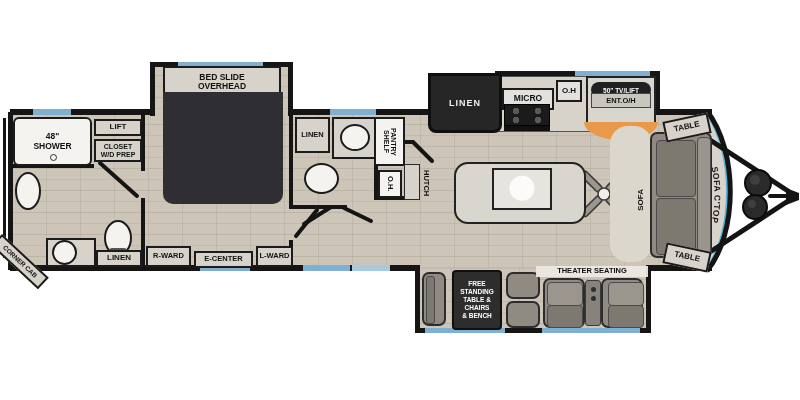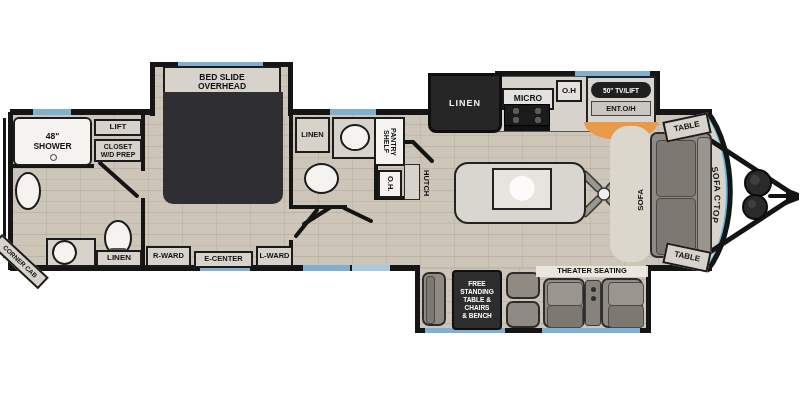--- a/index.html
+++ b/index.html
@@ -191,21 +191,21 @@
   <div class="abs box" style="left:556px;top:80px;width:26px;height:22px;font-size:8px;background:#e3e1dd;">
     <span>O.H</span>
   </div>
   <div class="abs" style="left:504px;top:104px;width:46px;height:22px;background:#1b1b1b;border:1px solid #000;box-sizing:border-box;
        background-image:radial-gradient(circle at 25% 30%, #5a5a5a 3px, transparent 3.5px),radial-gradient(circle at 75% 30%, #5a5a5a 3px, transparent 3.5px),radial-gradient(circle at 25% 75%, #5a5a5a 3px, transparent 3.5px),radial-gradient(circle at 75% 75%, #5a5a5a 3px, transparent 3.5px);"></div>
   <div class="abs" style="left:504px;top:126px;width:46px;height:5px;background:#111;"></div>
   <div class="abs" style="left:586px;top:76px;width:70px;height:48px;background:#d9d6d0;border:2px solid #222;box-sizing:border-box;">
     <div class="abs" style="left:3px;top:4px;width:60px;height:16px;background:#202020;border-radius:8px;display:flex;align-items:center;justify-content:center;">
       <span style="color:#fff;font-weight:bold;font-size:6.5px;">50" TV/LIFT</span>
     </div>
-    <div class="abs" style="left:3px;top:23px;width:60px;height:15px;background:#c9c6c0;border:1px solid #444;display:flex;align-items:center;justify-content:center;box-sizing:border-box;">
+    <div class="abs" style="left:3px;top:15px;width:60px;height:15px;background:#c9c6c0;border:1px solid #444;display:flex;align-items:center;justify-content:center;box-sizing:border-box;">
       <span style="font-weight:bold;font-size:7.5px;">ENT.O/H</span>
     </div>
   </div>
   <div class="abs" style="left:584px;top:122px;width:74px;height:18px;background:var(--orange);border-radius:0 0 50% 50% / 0 0 100% 100%;"></div>
 
   <div class="abs" style="left:454px;top:162px;width:132px;height:62px;background:#d9d6cf;border:2.5px solid #222;border-radius:14px;box-sizing:border-box;"></div>
   <div class="abs" style="left:492px;top:168px;width:60px;height:42px;border:2px solid #222;background:radial-gradient(circle at 50% 48%, #fcfbf9 0 12px, #e6e4df 13px);box-sizing:border-box;"></div>
 
   <div class="abs" style="left:610px;top:126px;width:42px;height:136px;background:#dcd7cd;border-radius:18px;"></div>
   <div class="abs soft" style="left:650px;top:132px;width:62px;height:126px;">

